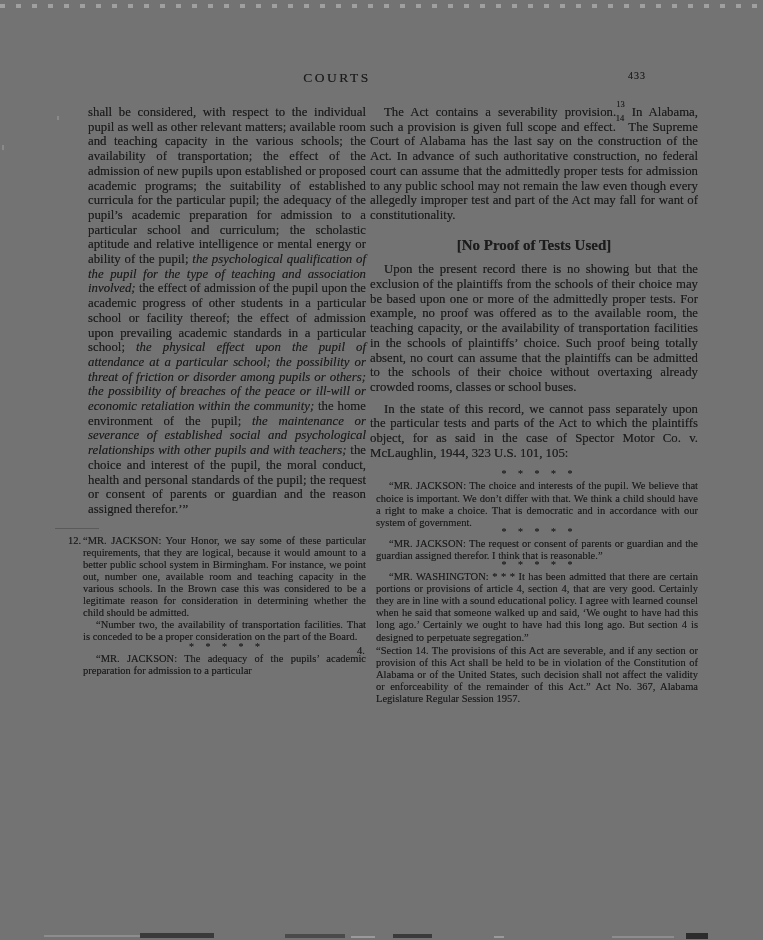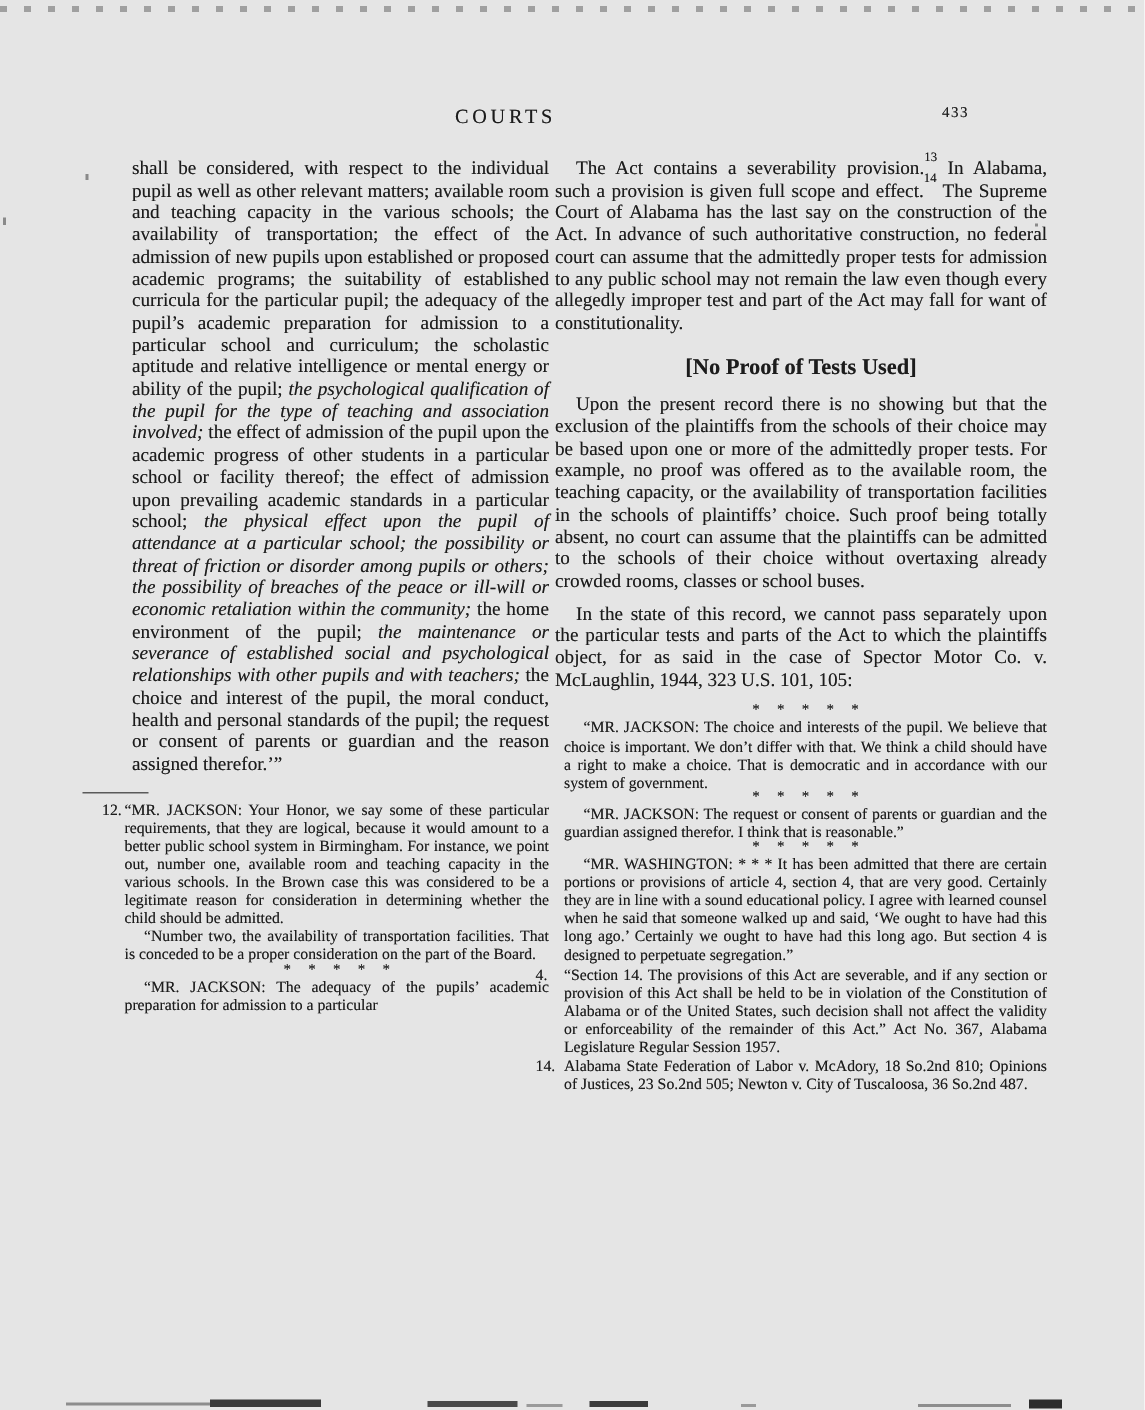--- a/index.html
+++ b/index.html
@@ -44,21 +44,21 @@
   .stars { text-align:center; font-size:10px; line-height:8px; margin:-1px 0 2px 0; word-spacing:9px; text-indent:0; }
   .col-right .footnotes { margin-top:11px; }
   .fn-13, .fn-14 { margin-top:1px; }
 
   .artifact { position:absolute; }
   .speck { position:absolute; background:#8a8a8a; }
 </style>
 </head>
 <body>
 
-<div class="page" style="background: #e5e5e5; color: rgb(28, 28, 28);">
+<div class="page" style="background: #737373; color: rgb(28, 28, 28);">
 
   <div class="top-dashes artifact"></div>
 
   <div class="running-title">COURTS</div>
   <div class="page-num">433</div>
 
   <div class="col col-left">
     <div class="bq"><span>shall be considered, with respect to the individual pupil as well as other relevant matters; available room and teaching capacity in the various schools; the availability of transportation; the effect of the admission of new pupils upon established or proposed academic programs; the suitability of established curricula for the particular pupil; the adequacy of the pupil’s academic preparation for admission to a particular school and curriculum; the scholastic aptitude and relative intelligence or mental energy or ability of the pupil; </span><span class="it">the psychological qualification of the pupil for the type of teaching and association involved;</span><span> the effect of admission of the pupil upon the academic progress of other students in a particular school or facility thereof; the effect of admission upon prevailing academic standards in a particular school; </span><span class="it">the physical effect upon the pupil of attendance at a particular school; the possibility or threat of friction or disorder among pupils or others; the possibility of breaches of the peace or ill-will or economic retaliation within the community;</span><span> the home environment of the pupil; </span><span class="it">the maintenance or severance of established social and psychological relationships with other pupils and with teachers;</span><span> the choice and interest of the pupil, the moral conduct, health and personal standards of the pupil; the request or consent of parents or guardian and the reason assigned therefor.’”</span></div>
 
     <div class="fn-sep"></div>
@@ -93,26 +93,20 @@
             <p class="stars">* * * * *</p>
             <p class="fn-para"><span>“MR. WASHINGTON: * * * It has been admitted that there are certain portions or provisions of article 4, section 4, that are very good. Certainly they are in line with a sound educational policy. I agree with learned counsel when he said that someone walked up and said, ‘We ought to have had this long ago.’ Certainly we ought to have had this long ago. But section 4 is designed to perpetuate segregation.”</span></p>
           </div>
       </div>
       <div class="fn fn-13">
         <span class="fn-num">4.</span>
         <div>
             <p class="fn-para flush"><span>“Section 14. The provisions of this Act are severable, and if any section or provision of this Act shall be held to be in violation of the Constitution of Alabama or of the United States, such decision shall not affect the validity or enforceability of the remainder of this Act.” Act No. 367, Alabama Legislature Regular Session 1957.</span></p>
           </div>
       </div>
-      <div class="fn fn-14">
-        <span class="fn-num">14.</span>
-        <div>
-            <p class="fn-para flush"><span>Alabama State Federation of Labor v. McAdory, 18 So.2nd 810; Opinions of Justices, 23 So.2nd 505; Newton v. City of Tuscaloosa, 36 So.2nd 487.</span></p>
-          </div>
-      </div>
     </div>
   </div>
 
   <span class="artifact" style="left:44px;  top:935px; width:168px; height:2px; background:#8d8d8d;"></span>
   <span class="artifact" style="left:140px; top:933px; width:74px;  height:5px; background:#3a3a3a;"></span>
   <span class="artifact" style="left:285px; top:934px; width:60px;  height:4px; background:#4a4a4a;"></span>
   <span class="artifact" style="left:351px; top:936px; width:24px;  height:2px; background:#9a9a9a;"></span>
   <span class="artifact" style="left:393px; top:934px; width:39px;  height:4px; background:#3a3a3a;"></span>
   <span class="artifact" style="left:494px; top:936px; width:10px;  height:2px; background:#9a9a9a;"></span>
   <span class="artifact" style="left:612px; top:936px; width:62px;  height:2px; background:#8d8d8d;"></span>

